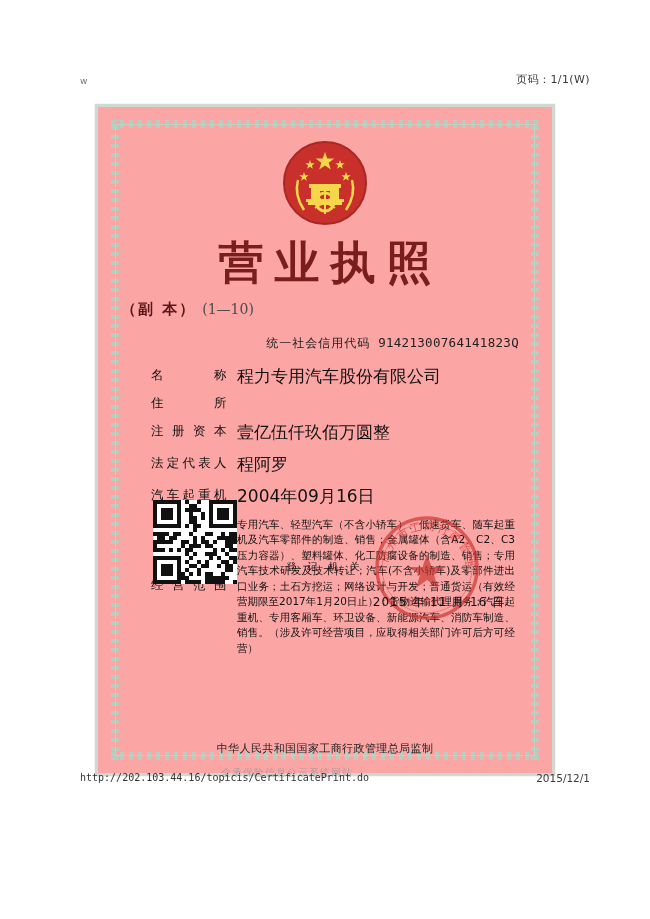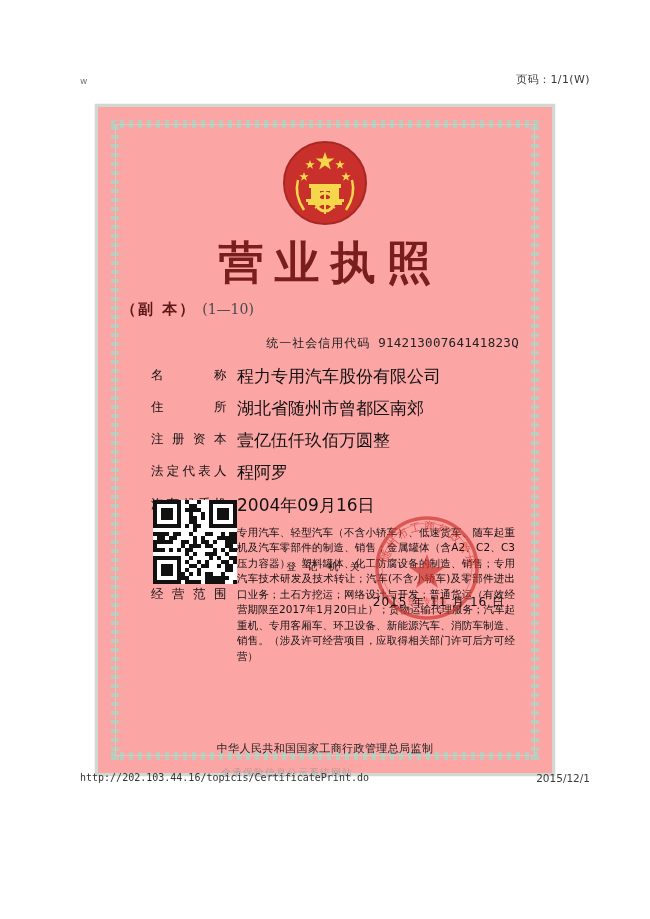--- a/index.html
+++ b/index.html
@@ -324,21 +324,20 @@
         <span class="lbl">统一社会信用代码</span><span class="val">91421300764141823Q</span>
       </div>
 
       <div class="fields">
         <div class="row">
           <div class="label">名称</div>
           <div class="value">程力专用汽车股份有限公司</div>
         </div>
         <div class="row">
           <div class="label">住所</div>
-          <div class="value">湖北省随州市曾都区南郊</div>
         </div>
         <div class="row">
           <div class="label">注册资本</div>
           <div class="value">壹亿伍仟玖佰万圆整</div>
         </div>
         <div class="row">
           <div class="label">法定代表人</div>
           <div class="value">程阿罗</div>
         </div>
         <div class="row">

